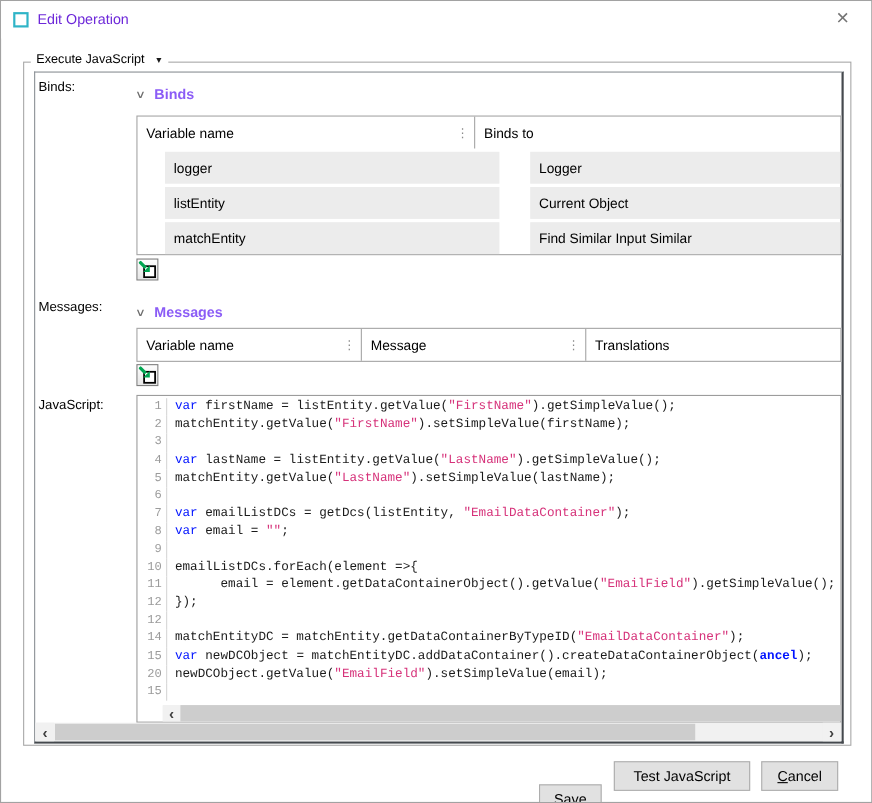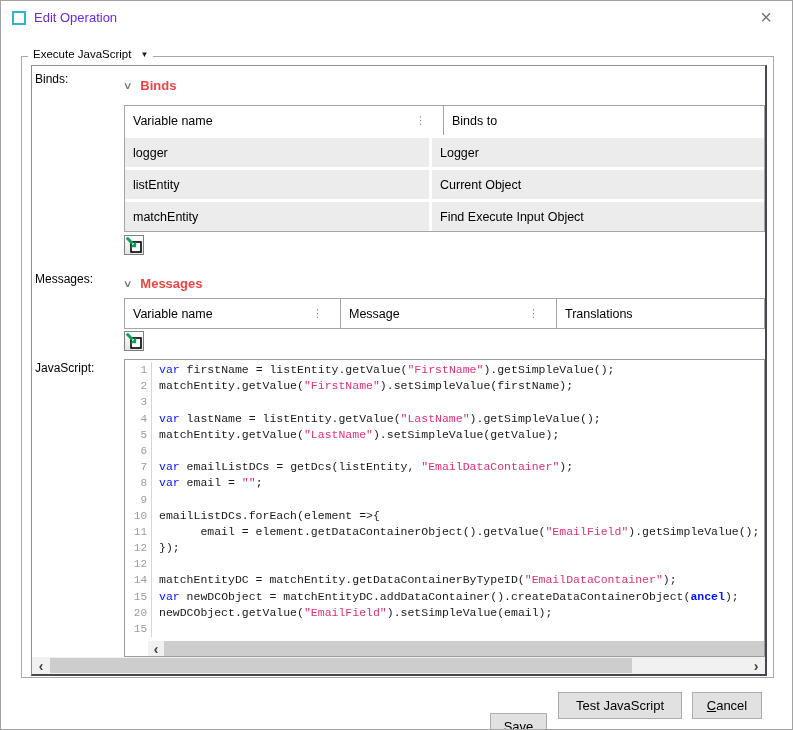--- a/index.html
+++ b/index.html
@@ -21,36 +21,36 @@
   .legend-arrow { font-size:8px; color:#1a1a1a; }
 
   
   .panel { position:absolute; left:30px; top:64px; width:736px; height:611px; box-sizing:border-box;
            background:#fff; border-top:1px solid #8a8f94; border-left:1px solid #8a8f94;
            border-right:2px solid #45494e; border-bottom:2px solid #45494e; overflow:hidden; }
 
   .row-label { position:absolute; left:3px; font-size:12px; color:#000; }
   .section-head { position:absolute; left:92px; display:flex; align-items:center; gap:9px; }
   .chev { color:#6d6d6d; font-size:10px; transform:scaleX(1.35); display:inline-block; }
-  .section-title { font-weight:bold; font-size:13px; color:#ef4444; }
+  .section-title { font-weight:bold; font-size:13px; color:#8b5cf6; }
 
   
   .table { position:absolute; left:92px; width:641px; box-sizing:border-box;
            border:1px solid #a5a5a5; background:#fff; }
-  .thead { display:flex; height:29px;gap:12px; }
+  .thead { display:flex; height:29px; }
   .th { position:relative; box-sizing:border-box; display:flex; align-items:center;
         padding:0 8px; font-size:12.5px; color:#000; }
   .th + .th { border-left:1px solid #a5a5a5; }
   .dots { position:absolute; right:5px; top:50%; transform:translateY(-52%);
           color:#8a8a8a; font-size:11px; }
   .b-c1 { width:306px; } .b-c2 { flex:1; }
   .m-c1 { width:203px; } .m-c2 { width:204px; } .m-c3 { flex:1; }
   .trow { display:flex; height:29px; margin-top:3px; }
   .tcell { background:#ececec; display:flex; align-items:center; padding:0 8px;
-           font-size:12.5px; box-sizing:border-box; color:#000; }
+           font-size:12.5px; box-sizing:border-box; color:#000;margin-left:25px; }
   .trow .c1 { width:304px; margin-right:3px; }
   .trow .c2 { flex:1; }
   .trows { padding-bottom:0; }
 
   
   .add-btn { position:absolute; left:92px; width:20px; height:20px; box-sizing:border-box;
              border:1px solid #7f7f7f; background:linear-gradient(#fdfdfd,#e6e6e6);
              display:flex; align-items:center; justify-content:center; padding:0; }
 
   
@@ -130,21 +130,21 @@
           <div class="trow">
             <div class="tcell c1">logger</div>
             <div class="tcell c2">Logger</div>
           </div>
           <div class="trow">
             <div class="tcell c1">listEntity</div>
             <div class="tcell c2">Current Object</div>
           </div>
           <div class="trow">
             <div class="tcell c1">matchEntity</div>
-            <div class="tcell c2">Find Execute Input Object</div>
+            <div class="tcell c2">Find Similar Input Similar</div>
           </div>
         </div>
     </div>
 
     <button class="add-btn" style="top:169px">
       <svg width="16" height="16" viewBox="0 0 16 16">
         <rect x="5" y="5" width="10" height="10" fill="#ffffff" stroke="#000000" stroke-width="1.6"></rect>
         <line x1="0.8" y1="0.8" x2="6.5" y2="6.5" stroke="#00a651" stroke-width="3"></line>
         <polygon points="4.2,10.2 10.2,10.2 10.2,4.2" fill="#00a651"></polygon>
       </svg>
@@ -178,21 +178,21 @@
         <polygon points="4.2,10.2 10.2,10.2 10.2,4.2" fill="#00a651"></polygon>
       </svg>
     </button>
 
     <div class="editor">
       <div class="code-lines" id="code-lines">
           <div class="cl"><span class="ln">1</span><span><span class="tok-k">var</span><span class="tok-p"> firstName = listEntity.getValue(</span><span class="tok-s">"FirstName"</span><span class="tok-p">).getSimpleValue();</span></span></div>
           <div class="cl"><span class="ln">2</span><span><span class="tok-p">matchEntity.getValue(</span><span class="tok-s">"FirstName"</span><span class="tok-p">).setSimpleValue(firstName);</span></span></div>
           <div class="cl"><span class="ln">3</span><span></span></div>
           <div class="cl"><span class="ln">4</span><span><span class="tok-k">var</span><span class="tok-p"> lastName = listEntity.getValue(</span><span class="tok-s">"LastName"</span><span class="tok-p">).getSimpleValue();</span></span></div>
-          <div class="cl"><span class="ln">5</span><span><span class="tok-p">matchEntity.getValue(</span><span class="tok-s">"LastName"</span><span class="tok-p">).setSimpleValue(getValue);</span></span></div>
+          <div class="cl"><span class="ln">5</span><span><span class="tok-p">matchEntity.getValue(</span><span class="tok-s">"LastName"</span><span class="tok-p">).setSimpleValue(lastName);</span></span></div>
           <div class="cl"><span class="ln">6</span><span></span></div>
           <div class="cl"><span class="ln">7</span><span><span class="tok-k">var</span><span class="tok-p"> emailListDCs = getDcs(listEntity, </span><span class="tok-s">"EmailDataContainer"</span><span class="tok-p">);</span></span></div>
           <div class="cl"><span class="ln">8</span><span><span class="tok-k">var</span><span class="tok-p"> email = </span><span class="tok-s">""</span><span class="tok-p">;</span></span></div>
           <div class="cl"><span class="ln">9</span><span></span></div>
           <div class="cl"><span class="ln">10</span><span><span class="tok-p">emailListDCs.forEach(element =&gt;{</span></span></div>
           <div class="cl"><span class="ln">11</span><span><span class="tok-p">      email = element.getDataContainerObject().getValue(</span><span class="tok-s">"EmailField"</span><span class="tok-p">).getSimpleValue();</span></span></div>
           <div class="cl"><span class="ln">12</span><span><span class="tok-p">});</span></span></div>
           <div class="cl"><span class="ln">12</span><span></span></div>
           <div class="cl"><span class="ln">14</span><span><span class="tok-p">matchEntityDC = matchEntity.getDataContainerByTypeID(</span><span class="tok-s">"EmailDataContainer"</span><span class="tok-p">);</span></span></div>
           <div class="cl"><span class="ln">15</span><span><span class="tok-k">var</span><span class="tok-p"> newDCObject = matchEntityDC.addDataContainer().createDataContainerObject(</span><span class="tok-kb">ancel</span><span class="tok-p">);</span></span></div>

